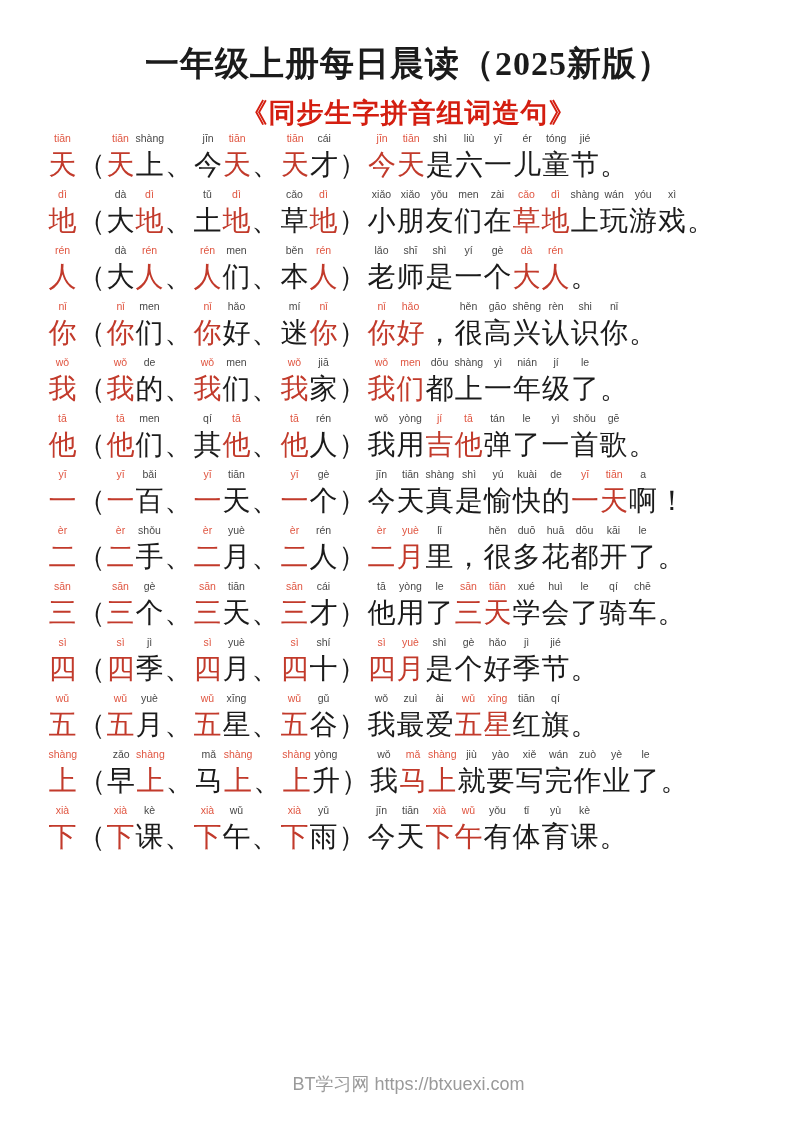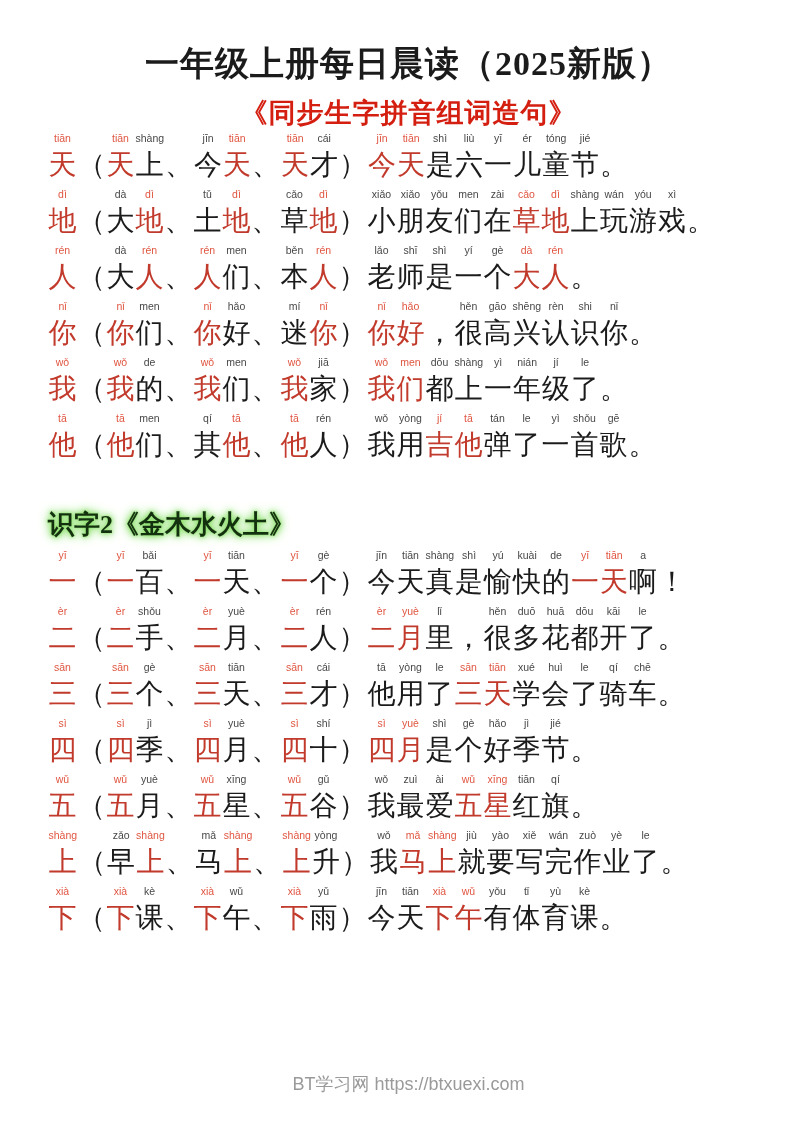--- a/index.html
+++ b/index.html
@@ -549,21 +549,20 @@
             <span class="py">gē</span>
             <span class="ch">歌</span>
           </span>
           <span class="tok punct">
             <span class="py"></span>
             <span class="ch">。</span>
           </span>
         </div>
       </section>
       <section>
-        <h3 class="sec-header">识字2《金木水火土》</h3>
         <div class="row">
           <span class="tok red">
             <span class="py">yī</span>
             <span class="ch">一</span>
           </span>
           <span class="tok punct">
             <span class="py"></span>
             <span class="ch">（</span>
           </span>
           <span class="tok red">

